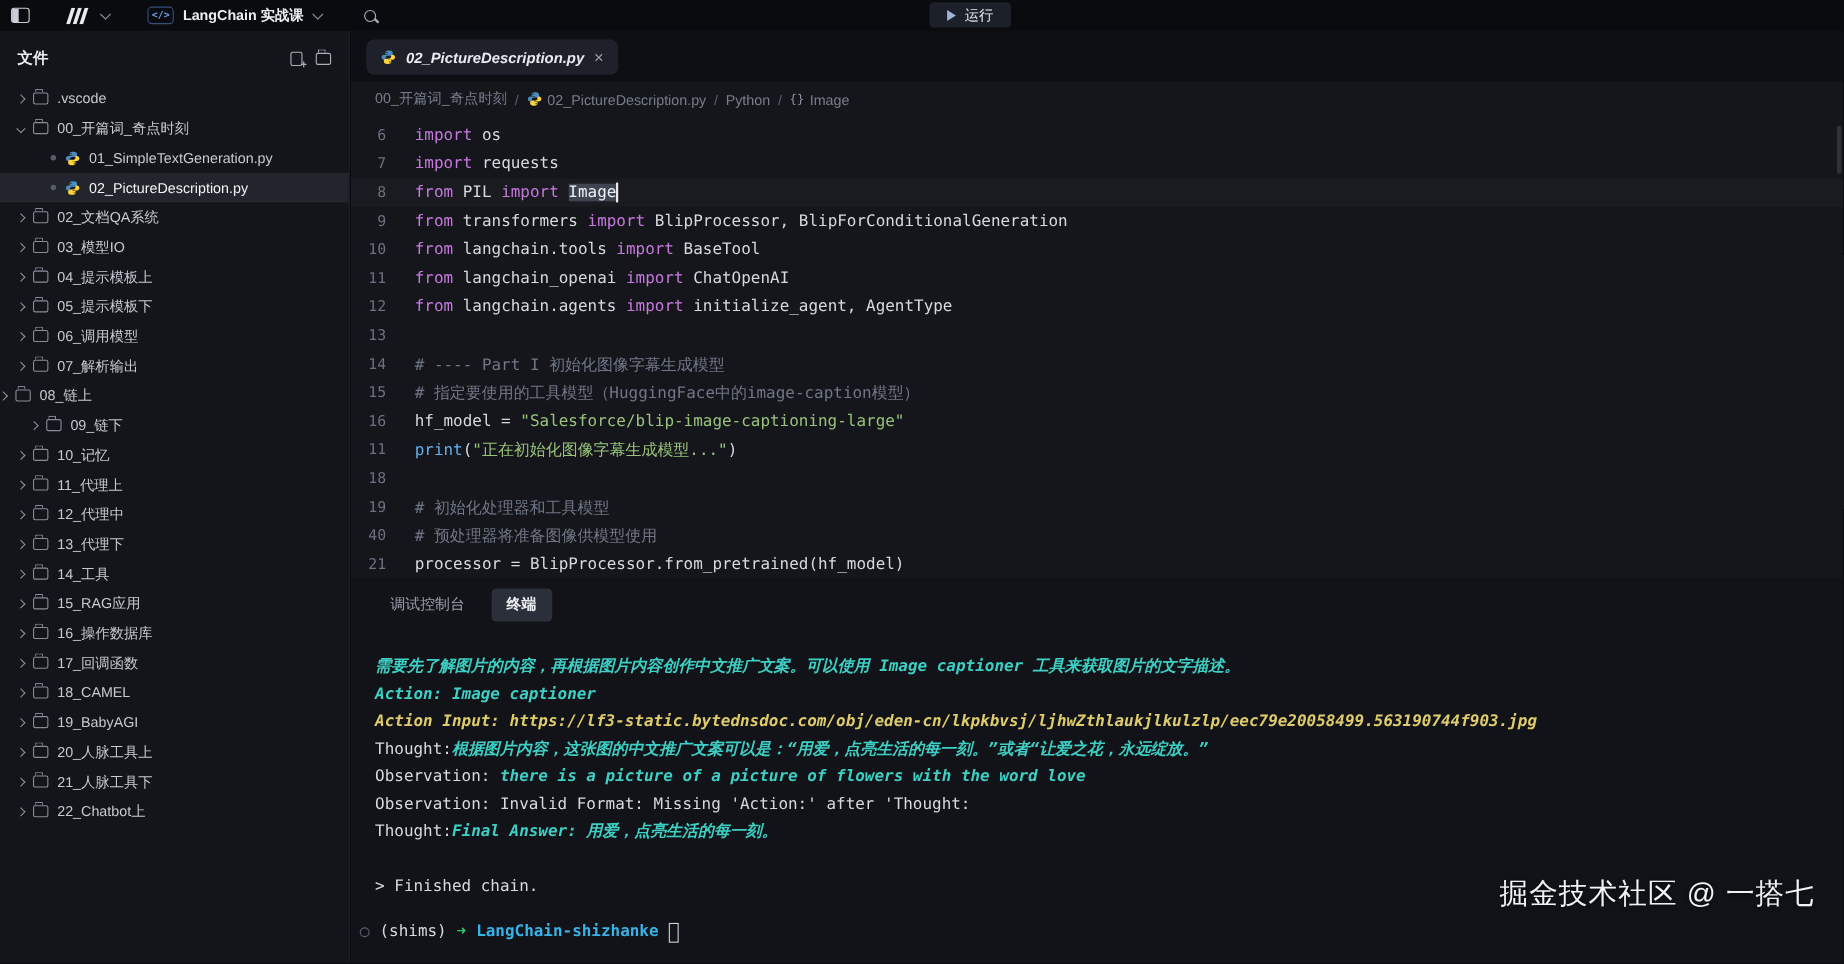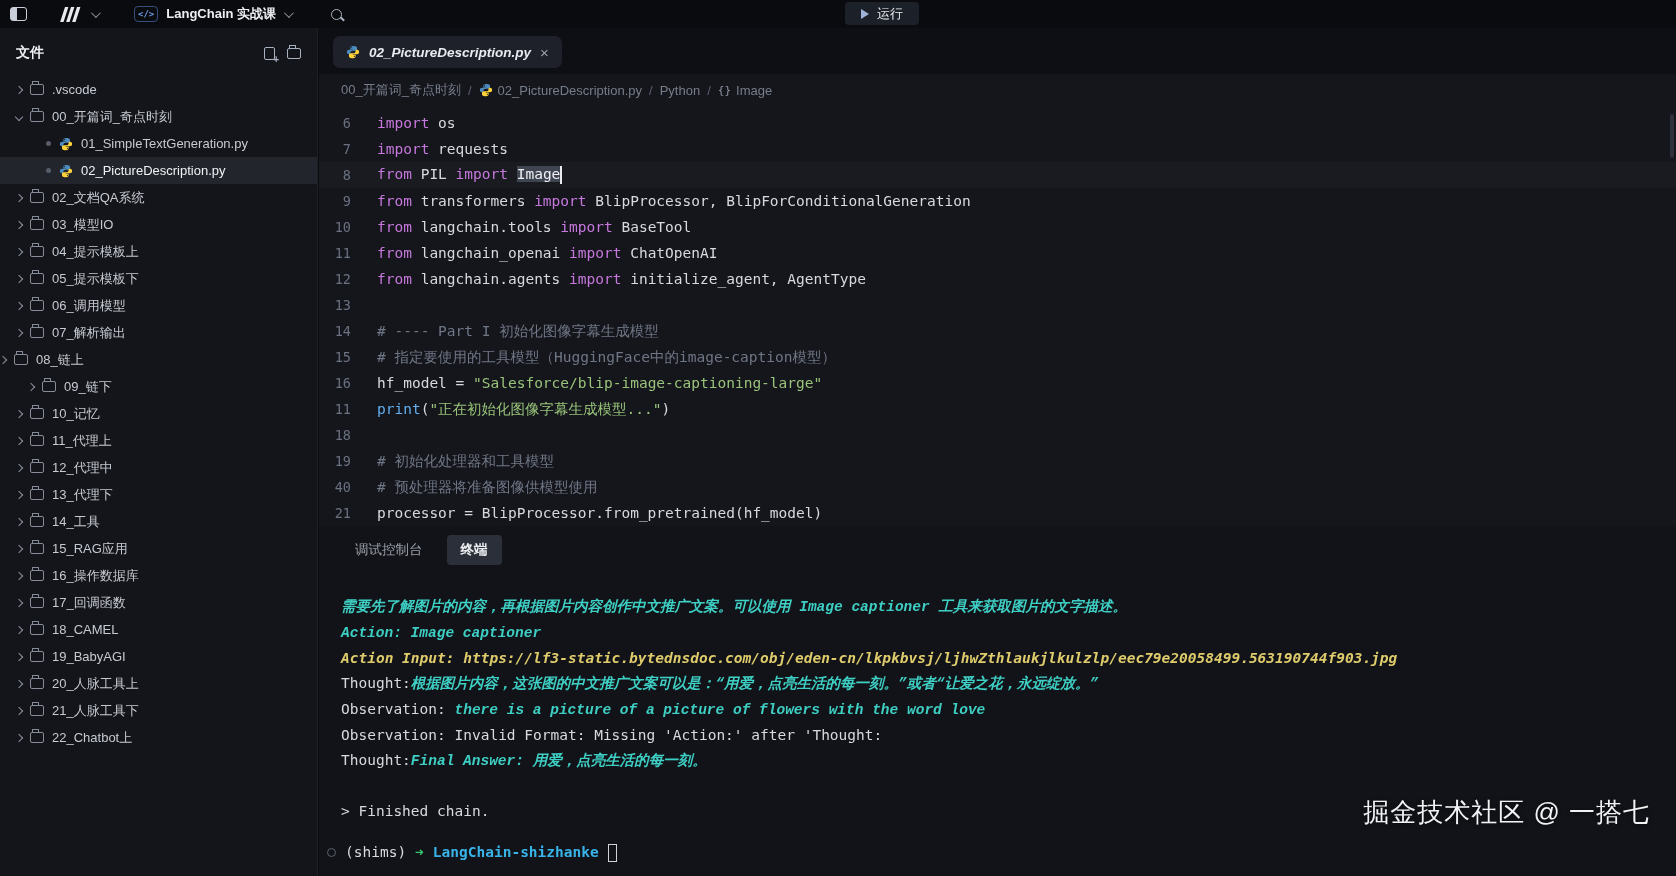--- a/index.html
+++ b/index.html
@@ -69,21 +69,21 @@
   .code-cursor { display:inline-block; width:2px; height:18px; background:#e8eaee; vertical-align:middle; }
   .scrollbar-thumb { position:absolute; right:2px; top:8px; width:4px; height:44px; background:#2e323c; border-radius:2px; }
 
   
   .terminal { flex:1; background:#121318; display:flex; flex-direction:column; }
   .term-head { height:48px; display:flex; align-items:center; gap:10px; padding-left:22px; flex:none; }
   .term-tab { font-size:13.5px; color:#9aa0ab; padding:6px 14px; cursor:pointer; border-radius:4px; }
   .term-tab.active { background:#2a2f39; color:#eef0f4; font-weight:bold; }
   .term-body { padding:20px 0 0 22px; font-family:"DejaVu Sans Mono","Liberation Mono",monospace; font-size:14.5px; }
   .term-line { min-height:25px; line-height:25px; white-space:pre-wrap; }
-  .seg-teal { color:#3ecfc4; font-weight:bold; font-style:italic;font-family:Liberation Mono, monospace; }
+  .seg-teal { color:#3ecfc4; font-weight:bold; font-style:italic; }
   .seg-yellow { color:#decb6b; font-weight:bold; font-style:italic; }
   .seg-white { color:#d6d9de; }
   .prompt-line { margin-top:16px; display:flex; align-items:center; gap:9px; position:relative; line-height:25px; }
   .deco-circle { width:9px; height:9px; border:1.4px solid #5a6170; border-radius:50%; margin-left:-14px; flex:none; }
   .seg-venv { color:#d6d9de; }
   .seg-arrow { color:#35c56f; font-weight:bold; }
   .seg-cwd { color:#38b3e8; font-weight:bold; }
   .term-cursor { width:9px; height:18px; border:1px solid #cfd3da; display:inline-block; }
 
   .watermark { position:absolute; right:26px; bottom:46px; font-size:26px; color:#f0f2f4; letter-spacing:1px; font-weight:500; text-shadow:0 1px 4px rgba(0,0,0,.6); }

